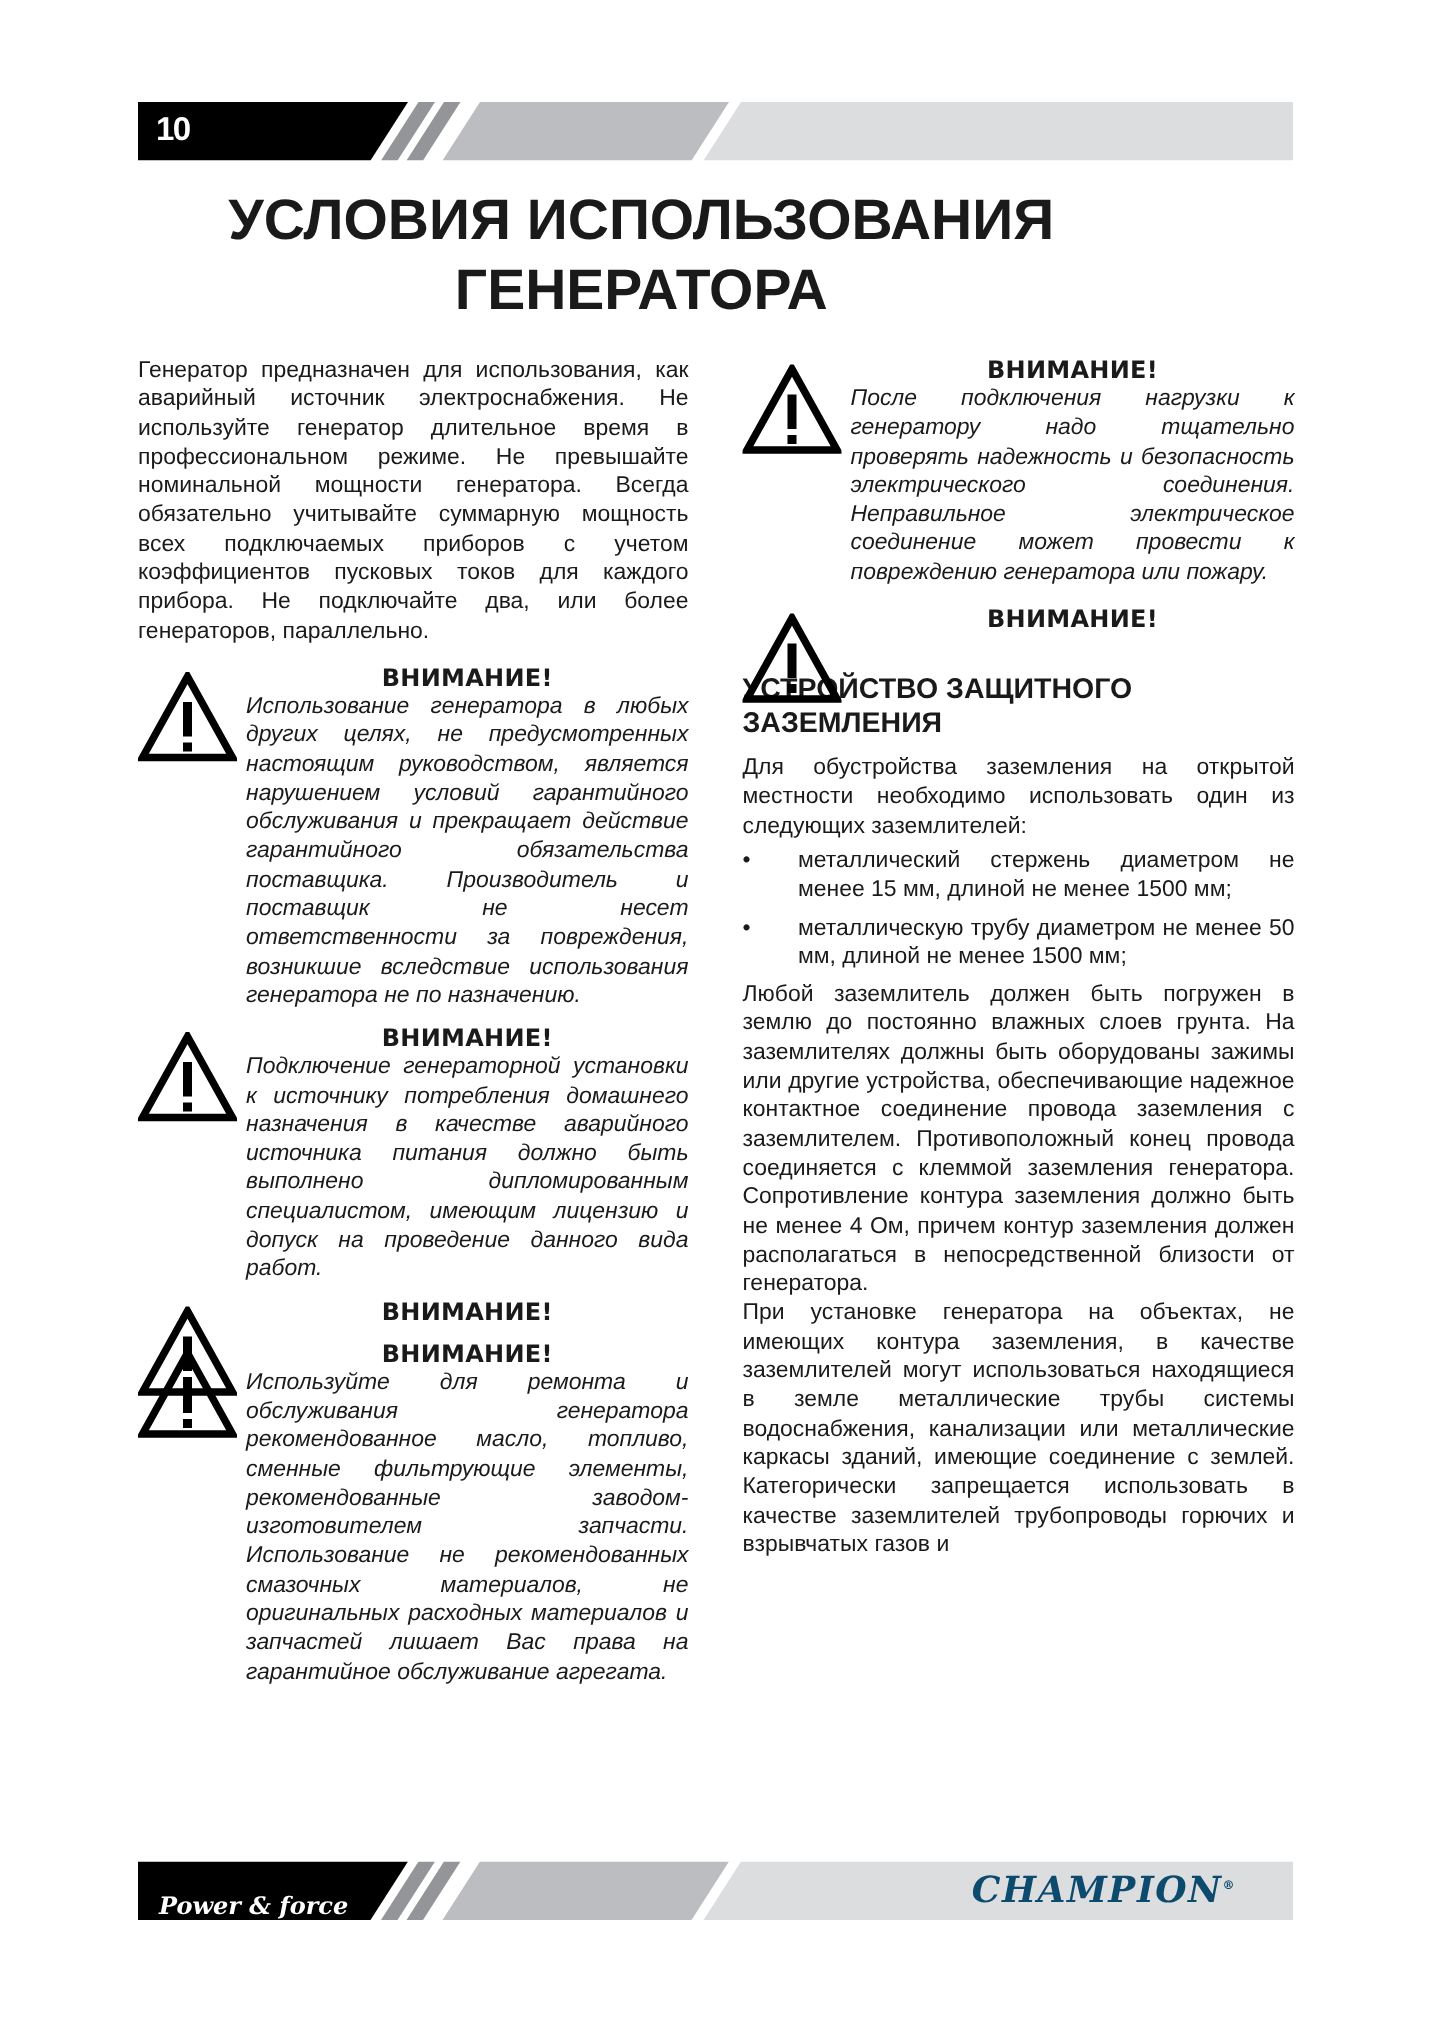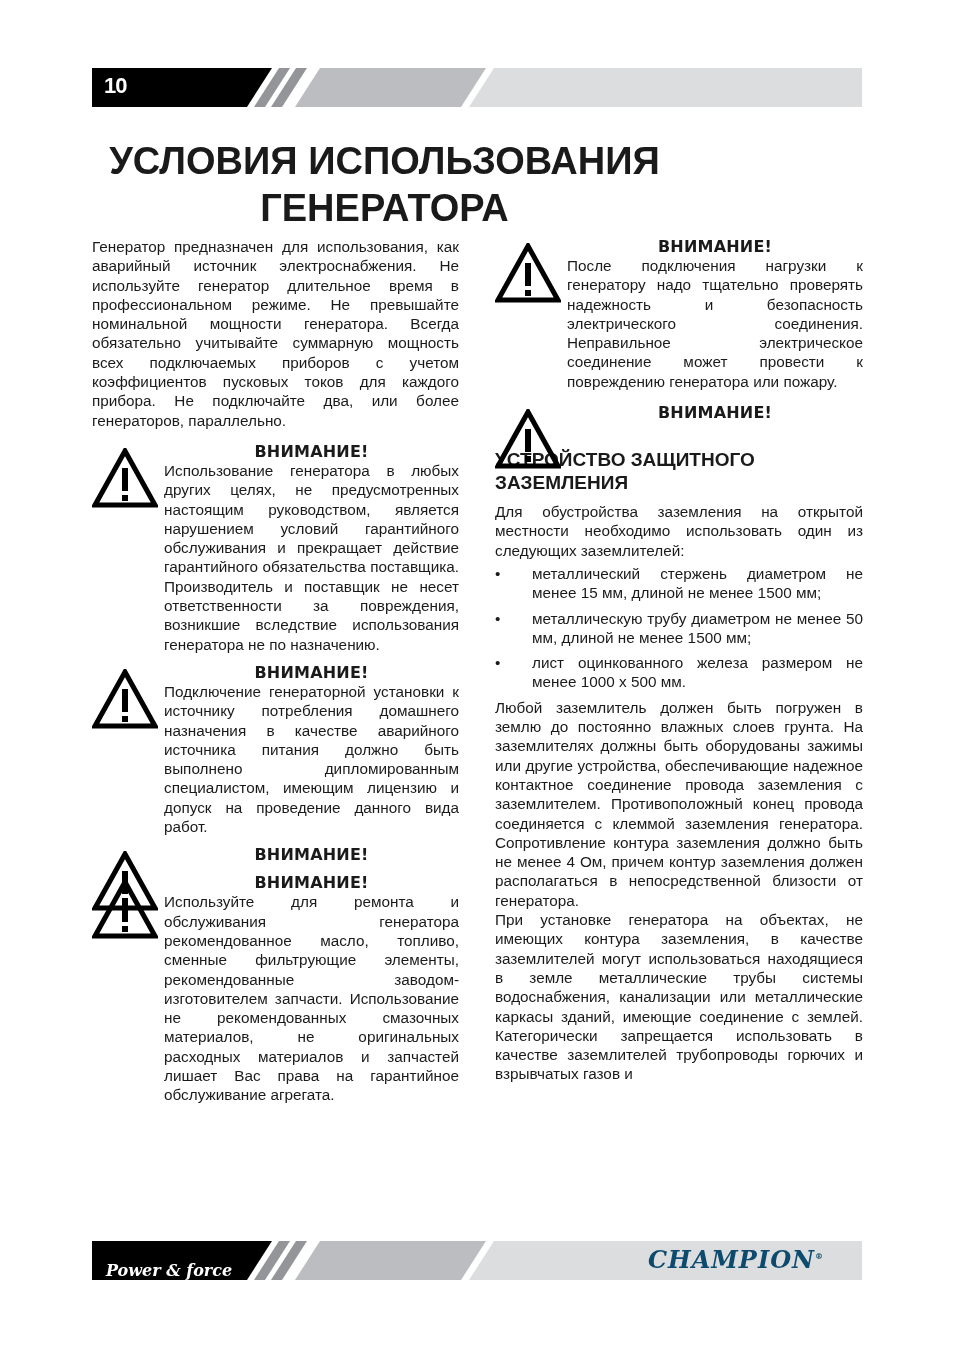--- a/index.html
+++ b/index.html
@@ -2,31 +2,31 @@
 <html><head>
 <meta charset="utf-8">
 <style>
   html, body { margin:0; padding:0; background:#ffffff; }
   body { width:955px; height:1350px; position:relative; overflow:hidden;
          font-family:"Liberation Sans", sans-serif; color:#1a1a1a; }
   .band { position:absolute; left:92px; width:770px; height:39px; }
   .band svg { position:absolute; left:0; top:0; }
   .page-num { position:absolute; left:12px; top:5px; color:#fff; font-weight:bold;
               font-size:22px; letter-spacing:-1px; font-family:"Liberation Sans", sans-serif; }
-  .title { position:absolute; left:0; width:769px; top:138px; text-align:center;
-           font-weight:bold; font-size:38px; line-height:47px; color:#1a1a1a; }
+  .title { position:absolute; left:0; width:769px; top:124px; text-align:center;
+           font-weight:bold; font-size:38px; line-height:47px; color:#1a1a1a;padding-left:43px; }
   .col { position:absolute; font-size:15.3px; line-height:19.3px; }
   .col-left { left:92px; width:367px; top:237px; }
   .col-right { left:495px; width:368px; top:237px; }
   p.body { margin:0; text-align:justify; text-align-last:left; }
   .warn { position:relative; padding-left:72px; margin-top:9px; }
   .warn .tri { position:absolute; left:0; top:6px; width:66px; height:60px; }
   .warn h4 { margin:0; font-family:"DejaVu Sans", sans-serif; font-weight:bold; font-size:16px;
              line-height:19px; letter-spacing:0.2px;text-align:center; }
-  .warn p { margin:0; text-align:justify; text-align-last:left; }
+  .warn p { margin:0; font-style:italic; text-align:justify; text-align-last:left; }
   .sec-h { margin:26px 0 8px 0; font-weight:bold; font-size:19px; line-height:23px; }
   ul.bul { list-style:none; padding:0; margin:4px 0 6px 0; }
   ul.bul li { position:relative; padding-left:37px; margin-bottom:6px; text-align:justify; text-align-last:left; }
   ul.bul li::before { content:"•"; position:absolute; left:0; top:0; }
   .gap { margin-top:8px; }
   .footer-brand { position:absolute; left:14px; top:8px; color:#fff; font-family:"DejaVu Serif", serif;
                   font-style:italic; font-weight:bold; font-size:16px;margin-top:12px; }
   .logo { position:absolute; right:38px; top:4px; font-family:"DejaVu Serif", serif; font-style:italic;
           font-weight:bold; font-size:24px; color:#0c4a6e; letter-spacing:1px; }
   .logo sup { font-size:8px; }
@@ -114,21 +114,20 @@
   </div>
 
   <div class="sec-h">
     <div>УСТРОЙСТВО ЗАЩИТНОГО</div>
     <div>ЗАЗЕМЛЕНИЯ</div>
   </div>
   <p class="body">Для обустройства заземления на открытой местности необходимо использовать один из следующих заземлителей:</p>
   <ul class="bul">
     <li>металлический стержень диаметром не менее 15 мм, длиной не менее 1500 мм;</li>
     <li>металлическую трубу диаметром не менее 50 мм, длиной не менее 1500 мм;</li>
-    <li>лист оцинкованного железа размером не менее 1000 х 500 мм.</li>
   </ul>
   <p class="body gap">Любой заземлитель должен быть погружен в землю до постоянно влажных слоев грунта. На заземлителях должны быть оборудованы зажимы или другие устройства, обеспечивающие надежное контактное соединение провода заземления с заземлителем. Противоположный конец провода соединяется с клеммой заземления генератора. Сопротивление контура заземления должно быть не менее 4 Ом, причем контур заземления должен располагаться в непосредственной близости от генератора.</p>
   <p class="body gap">При установке генератора на объектах, не имеющих контура заземления, в качестве заземлителей могут использоваться находящиеся в земле металлические трубы системы водоснабжения, канализации или металлические каркасы зданий, имеющие соединение с землей. Категорически запрещается использовать в качестве заземлителей трубопроводы горючих и взрывчатых газов и</p>
 </div>
 
 <div class="band" style="top:1241px;">
   <svg width="770" height="39">
     <polygon points="0,0 180,0 155,39 0,39" fill="#000"></polygon>
     <polygon points="187,0 198,0 173,39 162,39" fill="#939598"></polygon>
     <polygon points="204,0 215,0 190,39 179,39" fill="#939598"></polygon>

